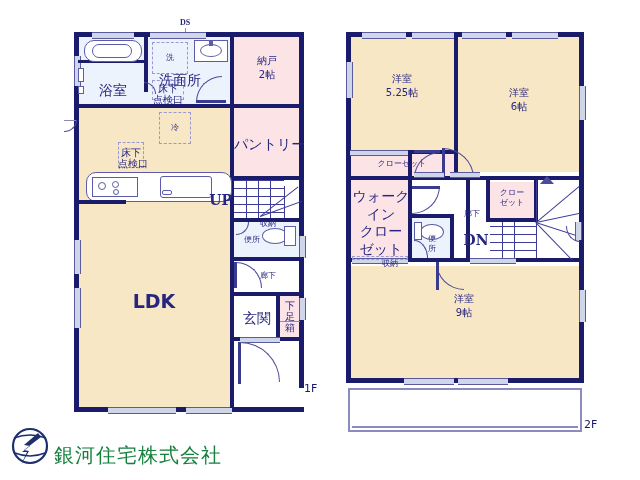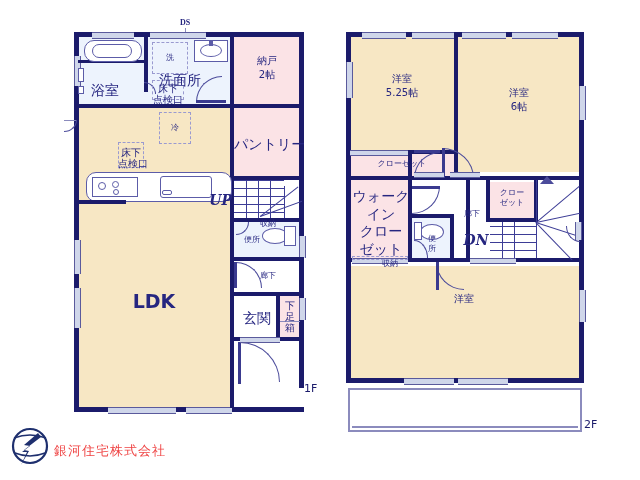--- a/index.html
+++ b/index.html
@@ -41,25 +41,25 @@
   .doorleaf{position:absolute;background:#3a3a8f;}
 
   
   .lab{position:absolute;text-align:center;color:#262680;white-space:nowrap;letter-spacing:0px;}
   .lab .n{display:block;}
   .big{font-size:19px;font-weight:bold;}
   .mid{font-size:10px;}
   .sm{font-size:14px;}
   .xs{font-size:8px;}
   .xxs{font-size:10px;line-height:1.05;}
-  .ital{font-style:italic;font-weight:bold;font-family:"DejaVu Serif","Liberation Serif",serif;}
+  .ital{font-weight:bold;font-family:"DejaVu Serif","Liberation Serif",serif;}
 
   
   .stepline{position:absolute;background:#3d3d96;}
-  .logo-txt{position:absolute;left:54px;top:442px;font-size:13px;color:#ef4444;letter-spacing:1px;
+  .logo-txt{position:absolute;left:54px;top:442px;font-size:20px;color:#15803d;letter-spacing:1px;
             font-family:"DejaVu Sans","Liberation Sans",sans-serif;}
   .logo-mark{position:absolute;left:8px;top:425px;width:44px;height:44px;}
   .floortag{position:absolute;font-size:11px;color:#1b1b6b;font-weight:normal;}
 </style>
 </head>
 <body>
 
 <div class="stage">
 
   <div>
@@ -156,21 +156,21 @@
     <div class="fx" style="left:284px;top:226px;width:12px;height:20px;"></div>
     <div class="swing sw-br" style="left:236px;top:222px;width:13px;height:13px;"></div>
 
     <div class="swing sw-tr" style="left:236px;top:262px;width:26px;height:26px;"></div>
     <div class="doorleaf" style="left:234px;top:262px;width:3px;height:26px;"></div>
 
     <div class="swing sw-tr" style="left:240px;top:342px;width:40px;height:40px;"></div>
     <div class="doorleaf" style="left:238px;top:342px;width:3px;height:42px;"></div>
     <div class="win" style="left:240px;top:337px;width:40px;height:4px;"></div>
 
-    <div class="lab sm" style="left:80px;top:82px;width:50px;">浴室</div>
+    <div class="lab sm" style="left:88px;top:82px;width:50px;">浴室</div>
     <div class="lab xs" style="left:152px;top:52px;width:36px;">洗</div>
     <div class="lab sm" style="left:150px;top:72px;width:60px;">洗面所</div>
     <div class="lab xxs" style="left:152px;top:84px;width:32px;">床下<br>点検口</div>
     <div class="lab mid" style="left:234px;top:54px;width:66px;">
       <span class="n">納戸</span>
       <span class="n">2帖</span>
     </div>
     <div class="lab sm" style="left:234px;top:136px;width:66px;">パントリー</div>
     <div class="lab xs" style="left:159px;top:122px;width:32px;">冷</div>
     <div class="lab xxs" style="left:118px;top:148px;width:26px;">床下<br>点検口</div>
@@ -284,20 +284,21 @@
       <span class="n">6帖</span>
     </div>
     <div class="lab xs" style="left:352px;top:158px;width:100px;">クローゼット</div>
     <div class="lab sm" style="left:350px;top:188px;width:62px;line-height:1.25;">ウォーク<br>イン<br>クロー<br>ゼット</div>
     <div class="lab xs" style="left:490px;top:188px;width:44px;line-height:1.3;">クロー<br>ゼット</div>
     <div class="lab xs" style="left:414px;top:234px;width:36px;line-height:1.2;">便<br>所</div>
     <div class="lab xs" style="left:370px;top:258px;width:40px;">収納</div>
     <div class="lab xs" style="left:452px;top:208px;width:40px;">廊下</div>
     <div class="lab mid" style="left:400px;top:292px;width:128px;">
       <span class="n">洋室</span>
+      <span class="n">9帖</span>
     </div>
 
     <div class="floortag" style="left:584px;top:418px;">2F</div>
   </div>
 
   <div class="logo-mark">
     <svg viewBox="0 0 44 44" width="44" height="44" aria-hidden="true">
       <circle cx="22" cy="21" r="17" fill="none" stroke="#1e2f6e" stroke-width="2.2"></circle>
       <path d="M6 13 Q22 7 38 13" fill="none" stroke="#1e2f6e" stroke-width="1.4"></path>
       <path d="M7 28 Q22 34 37 28" fill="none" stroke="#1e2f6e" stroke-width="1.4"></path>

